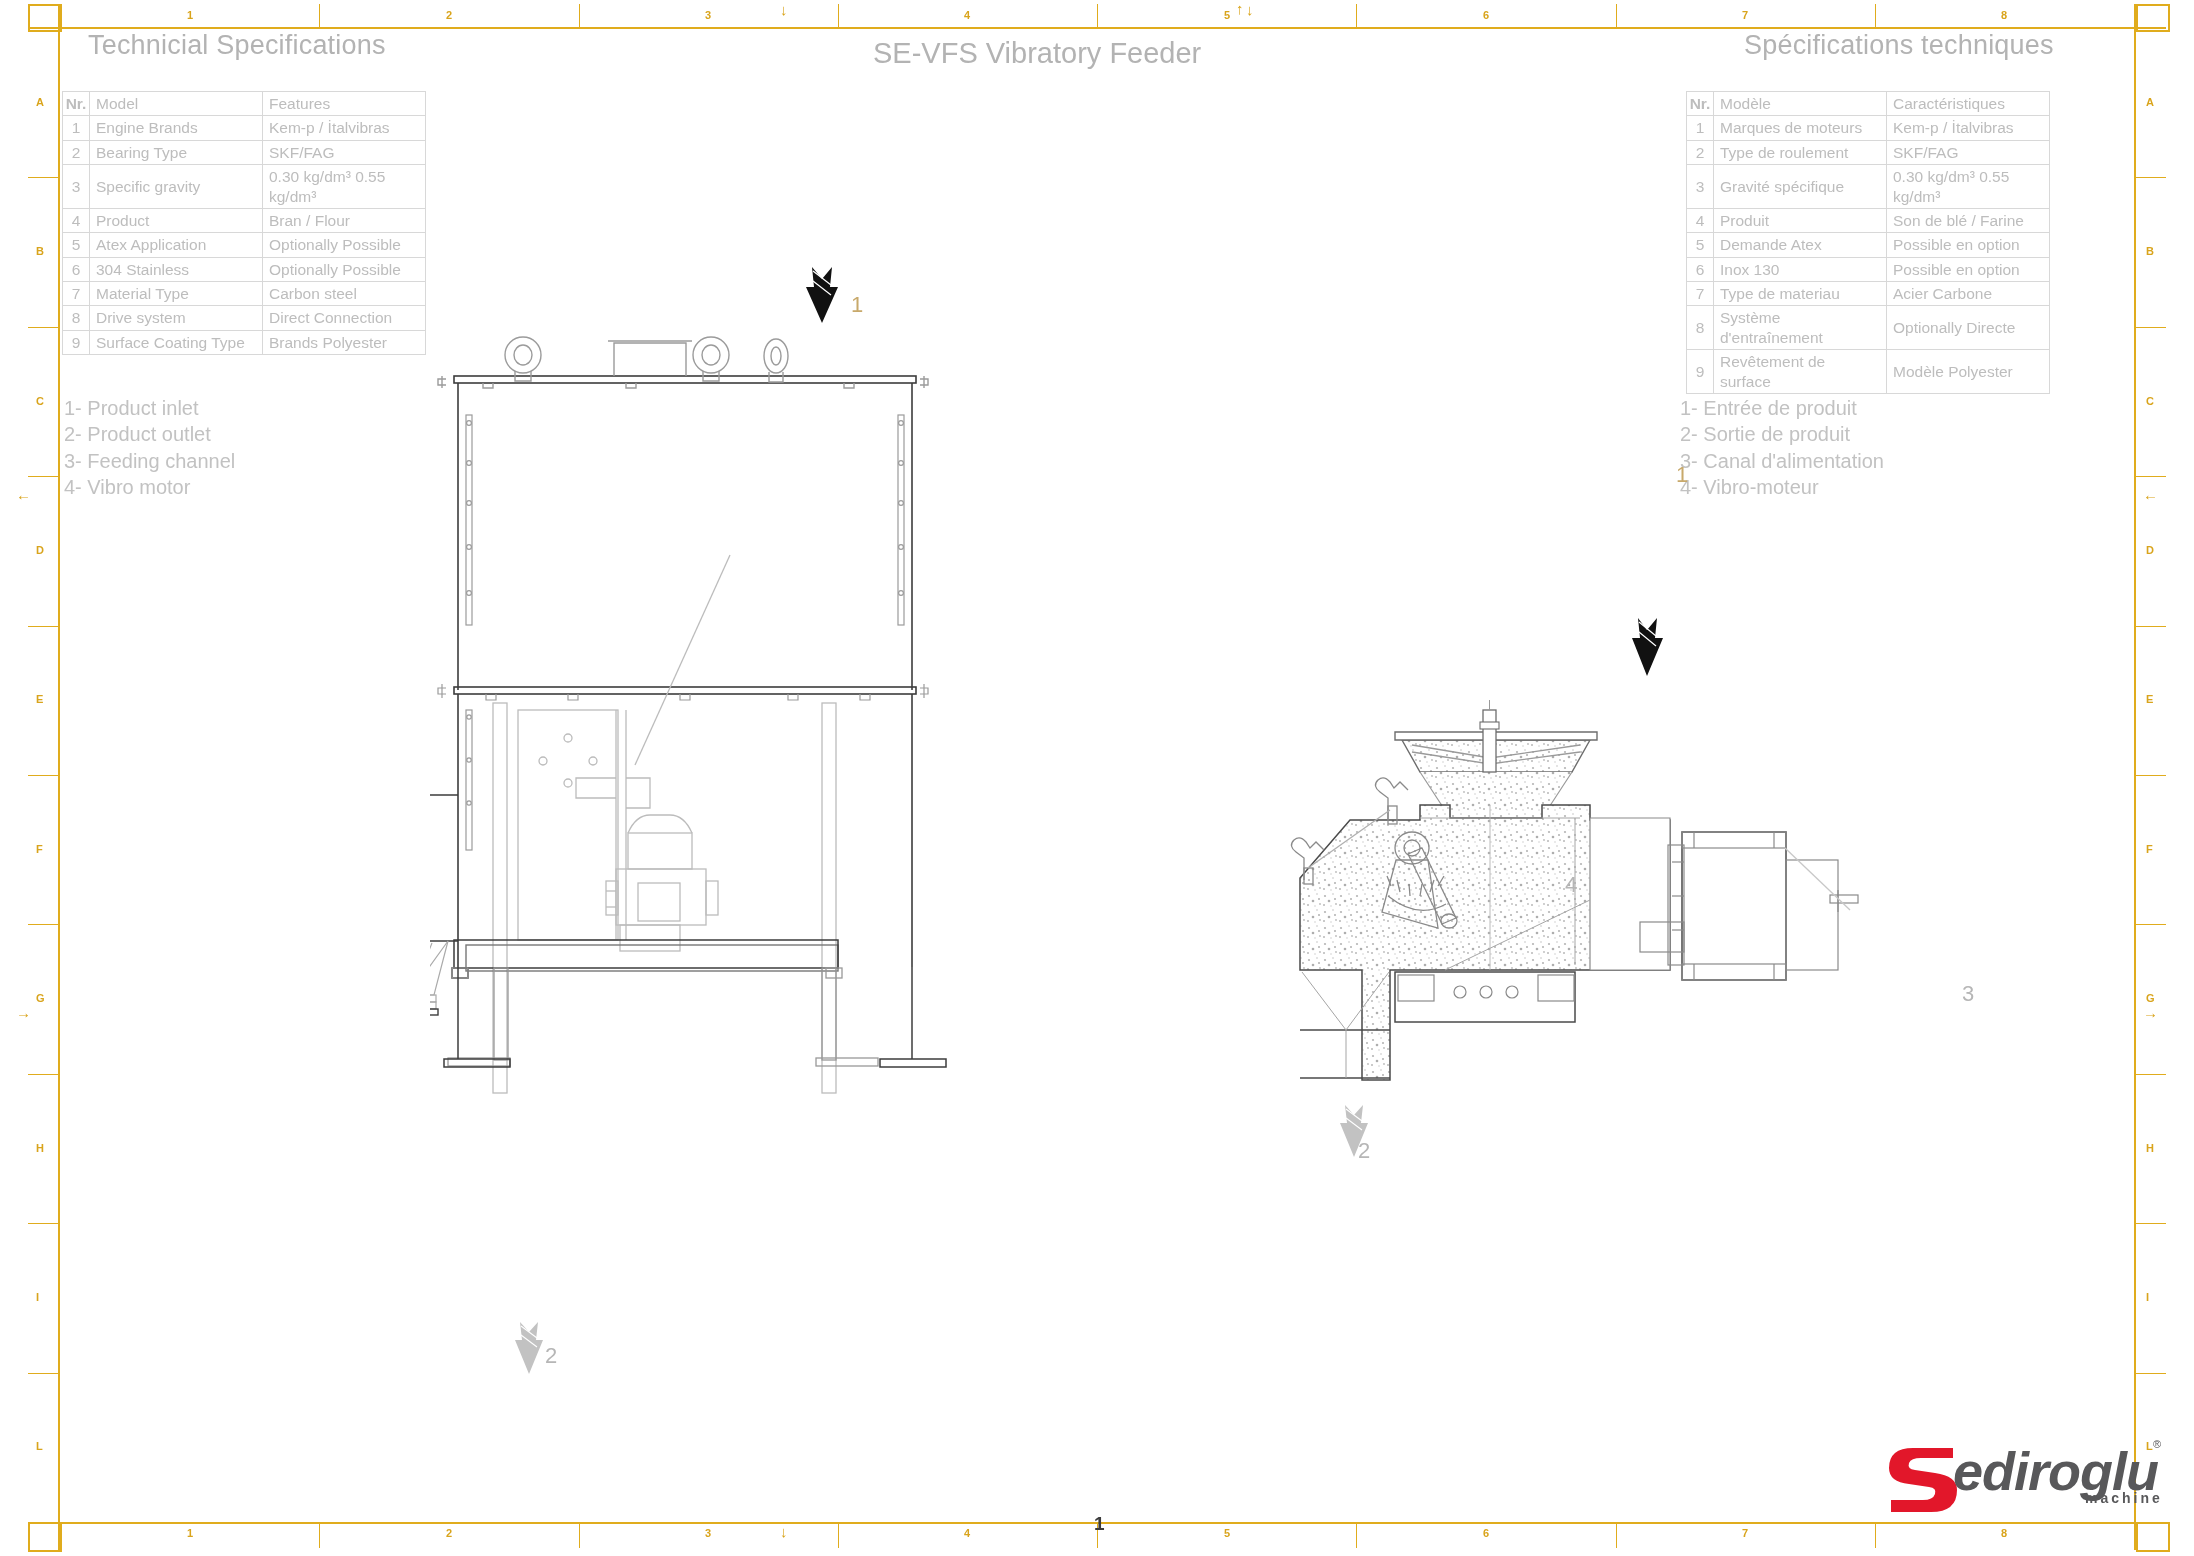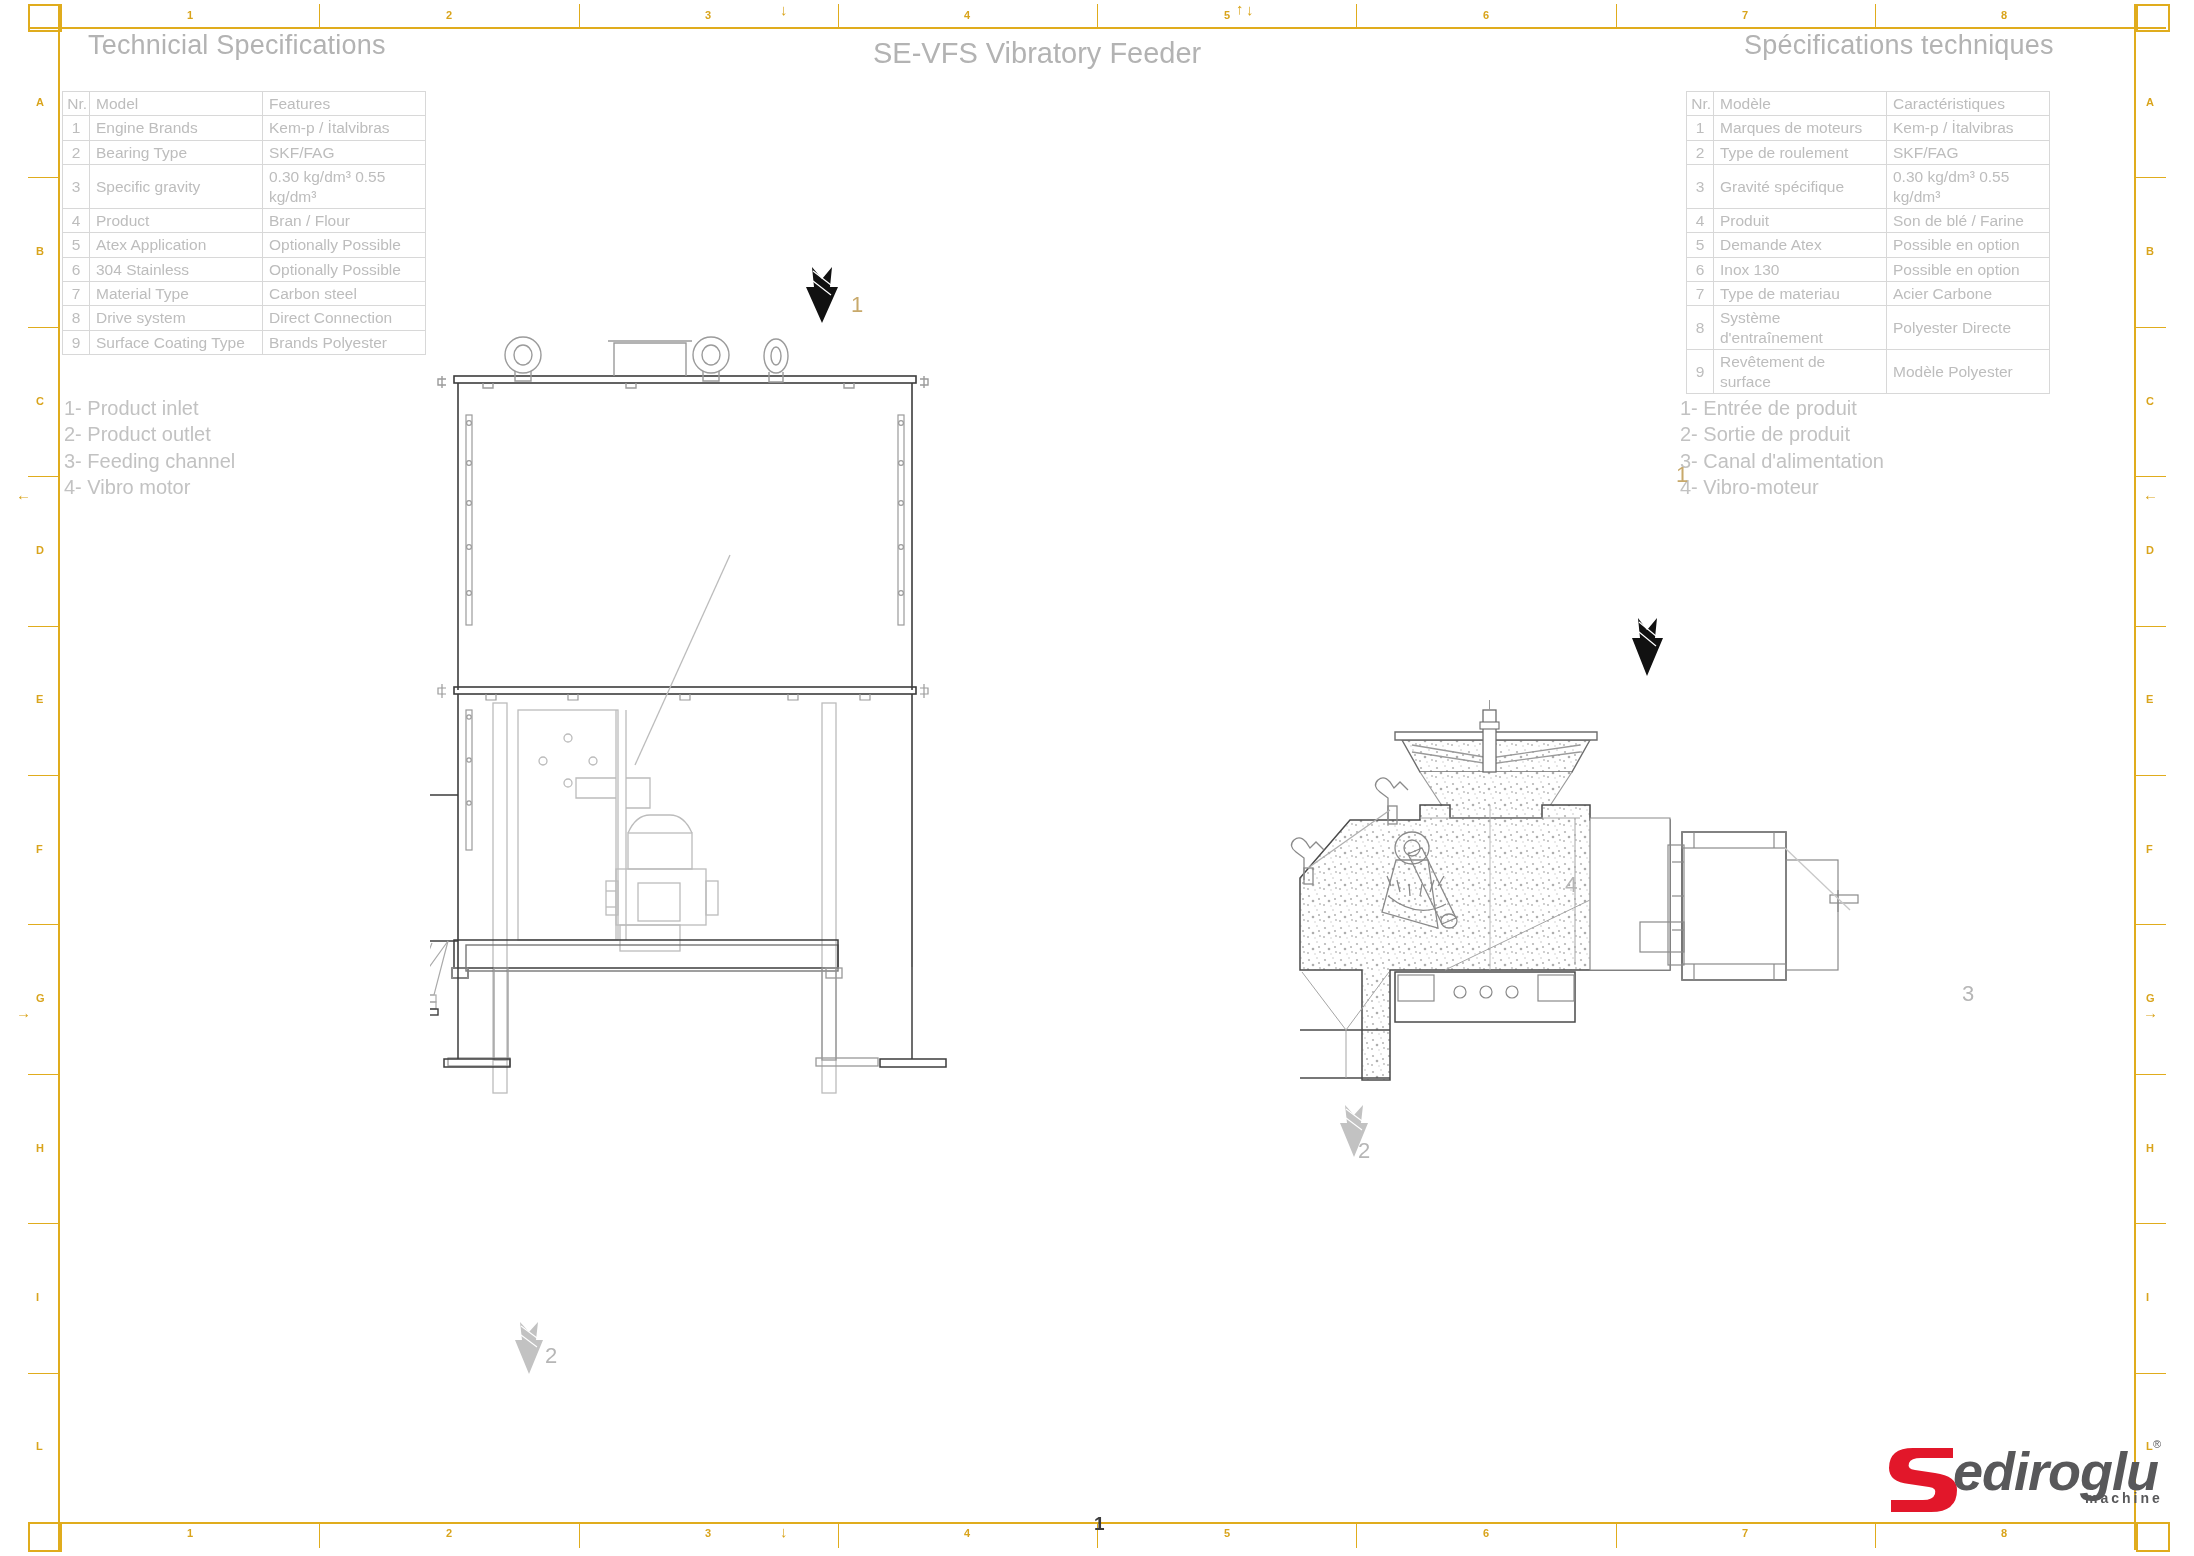--- a/index.html
+++ b/index.html
@@ -28,21 +28,21 @@
   .maintitle{position:absolute;font-size:29px;color:#b3b3b3;white-space:nowrap;margin-top:7px;}
 
   
   .spectable{position:absolute;border-collapse:collapse;font-size:15.5px;color:#bdbdbd;}
   .spectable td,.spectable th{border:1px solid #d8d8d8;padding:2px 6px;font-weight:normal;
       line-height:1.25;height:19px;vertical-align:middle;}
   .spectable .c-nr{width:22px;text-align:center;padding:2px 2px;}
   .spectable .c-model{width:160px;text-align:left;}
   .spectable .c-feat{width:150px;text-align:left;}
   .spectable thead td{text-align:center;}
-  .spectable thead td.c-nr{text-align:right;}
+  .spectable thead td.c-nr{text-align:center;font-weight:bold;}
 
   
   .legend{position:absolute;font-size:20px;color:#c2c2c2;line-height:1.32;white-space:nowrap;}
 
   
   .dwg{position:absolute;}
 
   
   .callout{position:absolute;font-size:22px;line-height:1;}
   .callout.dark{color:#c8a96b;}
@@ -253,21 +253,21 @@
         <td class="c-feat">Possible en option</td>
       </tr>
       <tr>
         <td class="c-nr">7</td>
         <td class="c-model">Type de materiau</td>
         <td class="c-feat">Acier Carbone</td>
       </tr>
       <tr>
         <td class="c-nr">8</td>
         <td class="c-model">Système d'entraînement</td>
-        <td class="c-feat">Polyester Directe</td>
+        <td class="c-feat">Optionally Directe</td>
       </tr>
       <tr>
         <td class="c-nr">9</td>
         <td class="c-model">Revêtement de surface</td>
         <td class="c-feat">Modèle Polyester</td>
       </tr>
     </tbody>
   </table>
 
 <div class="legend" id="legend-left" style="left:64px;top:395px;">

